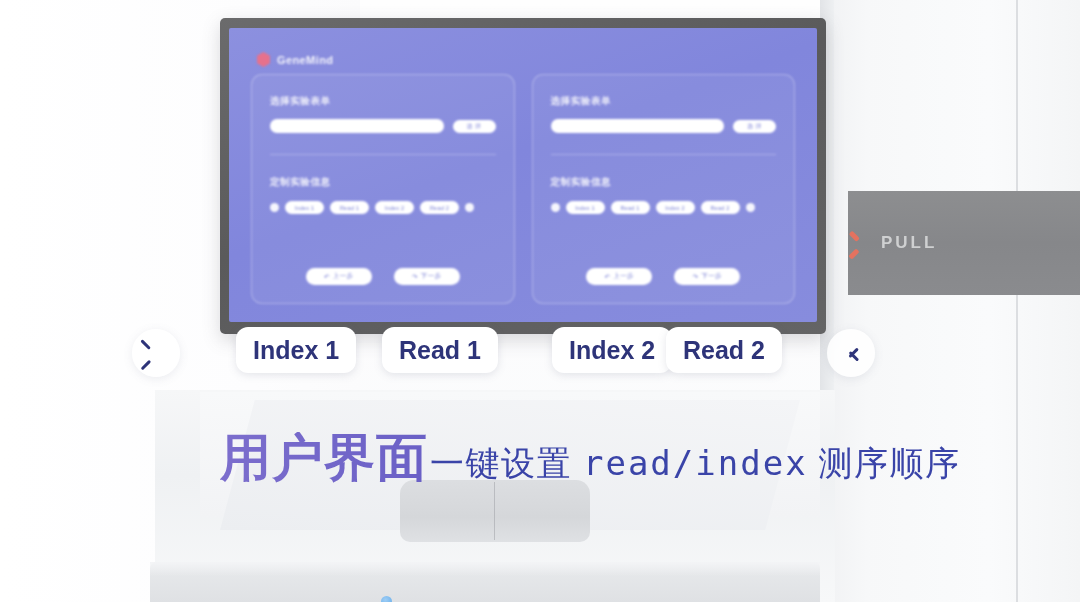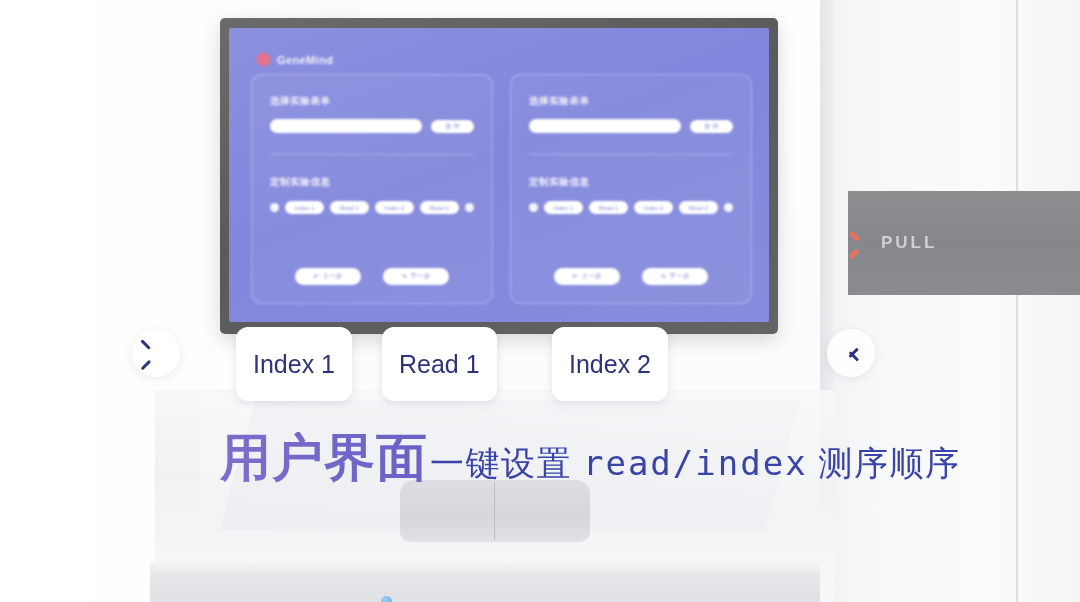--- a/index.html
+++ b/index.html
@@ -150,21 +150,21 @@
     color: #cfd0d1;
     font-size: 17px;
     letter-spacing: 3px;
     font-weight: 700;
   }
 
   
   .monitor {
     position: absolute;
     left: 220px; top: 18px;
-    width: 558px; height: 316px;
+    width: 606px; height: 316px;
     background: linear-gradient(160deg, #6b6b6c 0%, #5a5a5b 45%, #646465 100%);
     border-radius: 5px;
     padding: 10px 9px 12px 9px;
     box-sizing: border-box;
     box-shadow: 0 6px 18px rgba(90,92,100,0.22);
   }
   .screen {
     position: relative;
     width: 100%; height: 100%;
     border-radius: 2px;
@@ -332,26 +332,26 @@
   }
   .chev-left::before { top: 5.2px; left: 0; transform: rotate(-135deg); transform-origin: left center; }
   .chev-left::after  { top: 16.8px; left: 0; transform: rotate(135deg); transform-origin: left center; }
   .chev-right::before { top: 5.2px; right: 0; transform: rotate(-45deg); transform-origin: right center; }
   .chev-right::after  { top: 16.8px; right: 0; transform: rotate(45deg); transform-origin: right center; }
 
   .seq-pill {
     position: absolute;
     top: 0;
     height: 46px;
-    padding: 14px 17px;
+    padding: 0 17px;
     border-radius: 12px;
     background: #ffffff;
     color: #2e3479;
     font-size: 25px;
-    font-weight: 400;
+    font-weight: 700;
     display: flex;
     align-items: center;
     justify-content: center;
     box-shadow: 0 2px 9px rgba(110,115,140,0.18);
     white-space: nowrap;
   }
   .seq-1 { left: 236px; }
   .seq-2 { left: 382px; }
   .seq-3 { left: 552px; }
   .seq-4 { left: 666px; }
@@ -484,20 +484,21 @@
     </div>
   </div>
 
   <div class="pill-row">
     <div class="nav-circle nav-prev">
       <span class="chev chev-left"></span>
     </div>
     <div class="seq-pill seq-1">Index 1</div>
     <div class="seq-pill seq-2">Read 1</div>
     <div class="seq-pill seq-3">Index 2</div>
+    <div class="seq-pill seq-4">Read 2</div>
     <div class="nav-circle nav-next">
       <span class="chev chev-right"></span>
     </div>
   </div>
 
   <div class="caption">
     <span class="cap-main">用户界面</span>
     <span class="cap-sub">
       <span>一键设置 </span><span class="cap-mono">read/index</span><span> 测序顺序</span>
     </span>

